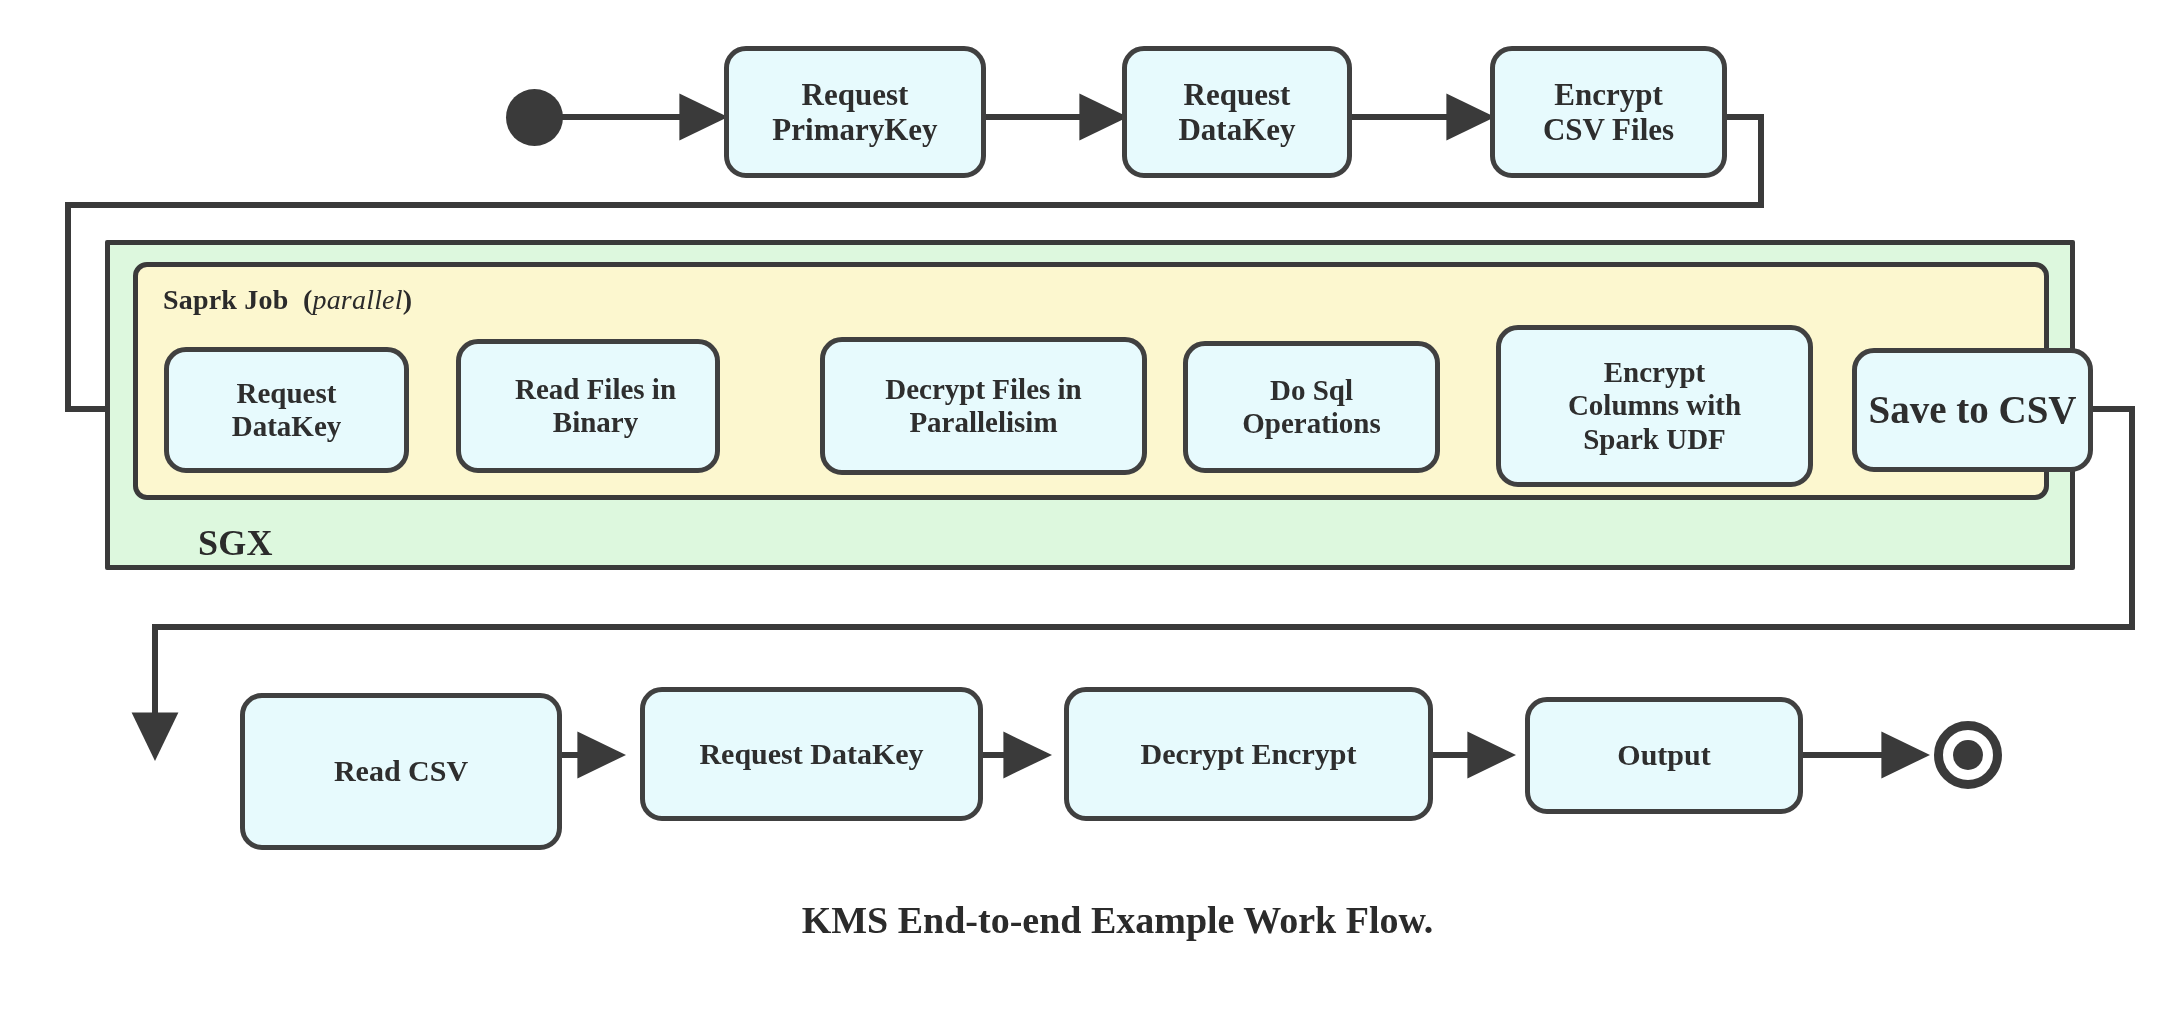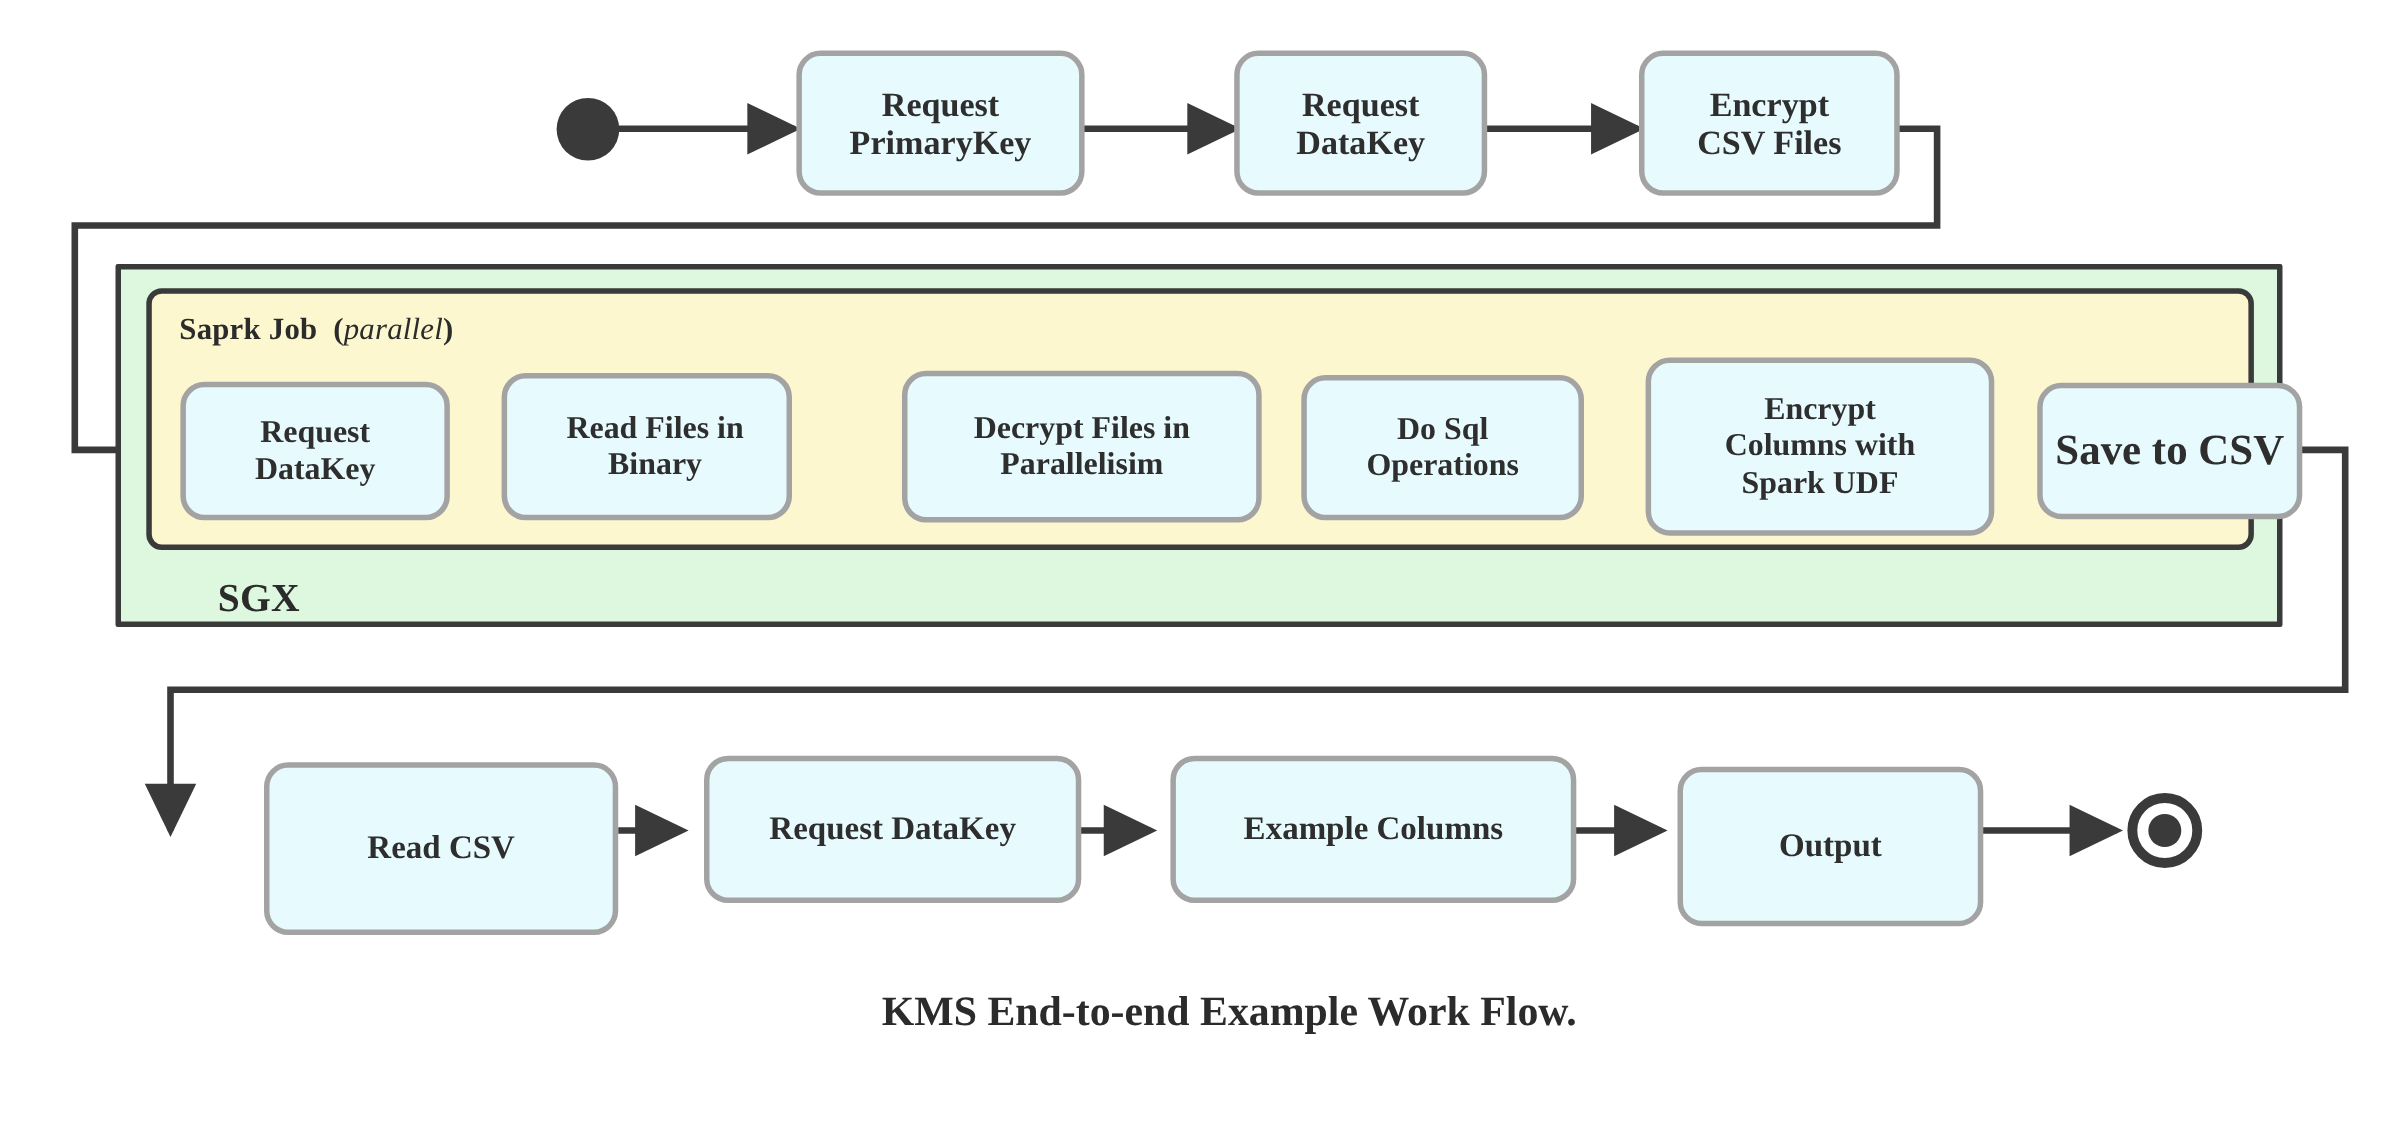--- a/index.html
+++ b/index.html
@@ -55,21 +55,21 @@
   }
   .container-label .ital {
     font-style: italic;
     font-weight: normal;
   }
   
   .node {
     position: absolute;
     box-sizing: border-box;
     background: #e7fafd;
-    border: 5px solid #a3a3a3;
+    border: 5px solid #404040;
     border-radius: 22px;
     display: flex;
     align-items: center;
     justify-content: center;
     text-align: center;
     color: #2e2e2e;
     font-weight: bold;
     line-height: 1.14;
     padding: 2px 8px;
     white-space: pre-line;
@@ -174,22 +174,22 @@
   <div class="node" style="left:1496px; top:325px; width:317px; height:162px; font-size:29px;">Encrypt
 Columns with
 Spark UDF</div>
 
   <div class="node" style="left:1852px; top:348px; width:241px; height:124px; font-size:39px;">Save to CSV</div>
 
   <div class="node" style="left:240px; top:693px; width:322px; height:157px; font-size:30px;">Read CSV</div>
 
   <div class="node" style="left:640px; top:687px; width:343px; height:134px; font-size:30px;">Request DataKey</div>
 
-  <div class="node" style="left:1064px; top:687px; width:369px; height:134px; font-size:30px;">Example Columns</div>
+  <div class="node" style="left:1064px; top:687px; width:369px; height:134px; font-size:30px;">Decrypt Encrypt</div>
 
-  <div class="node" style="left:1525px; top:697px; width:278px; height:145px; font-size:30px;">Output</div>
+  <div class="node" style="left:1525px; top:697px; width:278px; height:117px; font-size:30px;">Output</div>
 
   <div class="end-ring" style="left:1934px; top:721px; width:68px; height:68px;"></div>
   <div class="end-core" style="left:1953px; top:740px; width:30px; height:30px;"></div>
 
   <div class="caption" style="left:0; top:898px; width:2179px; font-size:38px;padding-left:28px;">KMS End-to-end Example Work Flow.</div>
 
 </div>
 
 </body></html>

